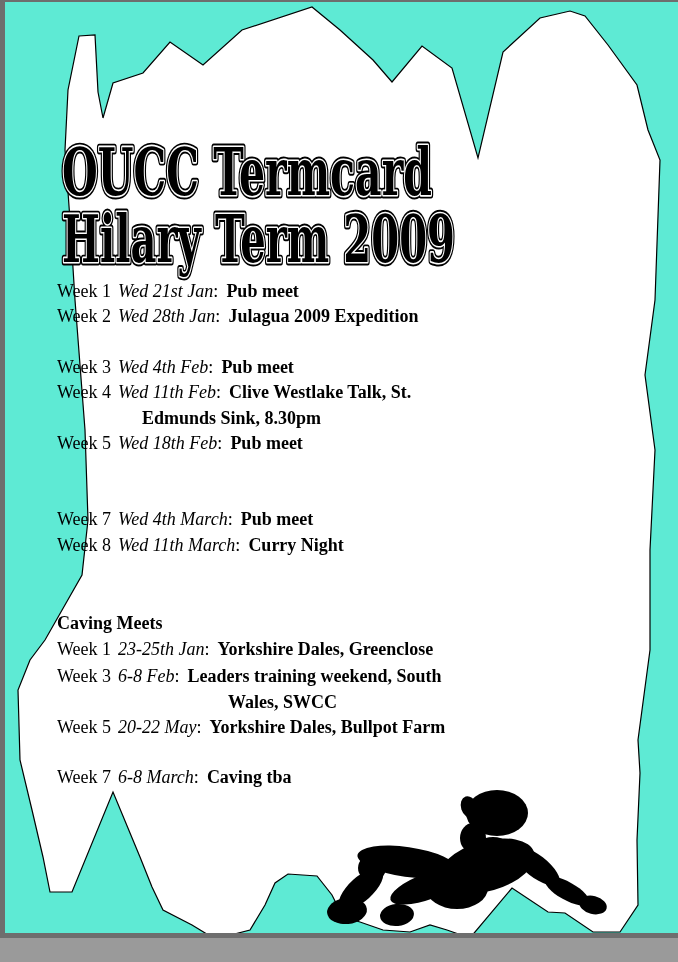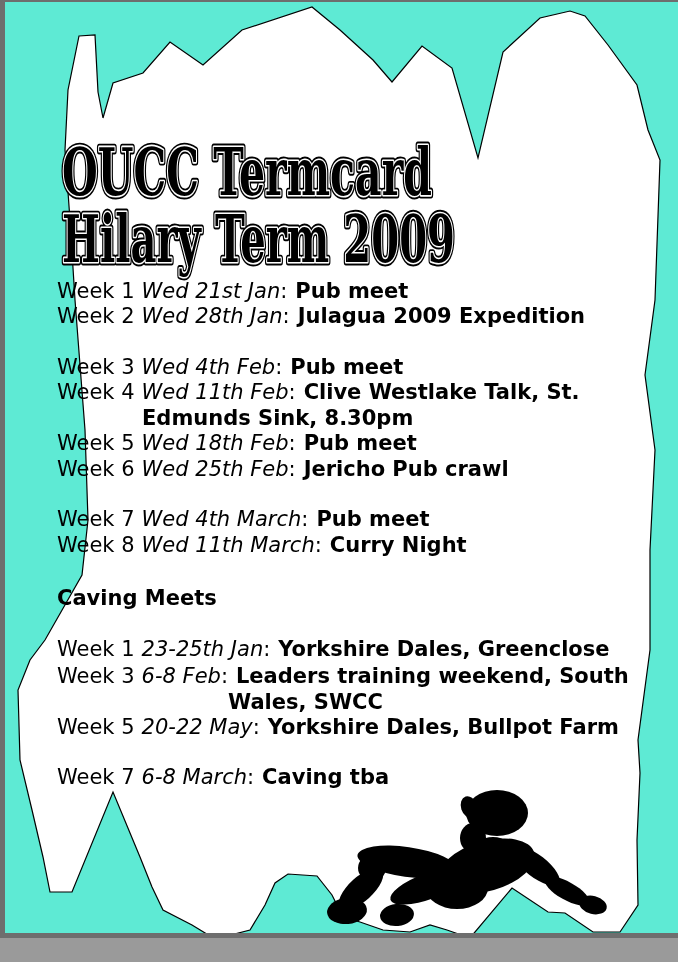--- a/index.html
+++ b/index.html
@@ -10,27 +10,27 @@
   }
   svg.layer{position:absolute;left:0;top:0;width:678px;height:962px;display:block;}
   .paper-poly{fill:#ffffff;stroke:#000000;stroke-width:1.2;}
   
   .tt{font-family:"DejaVu Serif",serif;font-weight:700;font-size:65px;}
   .tt-outer{fill:none;stroke:#000;stroke-width:7;stroke-linejoin:round;}
   .tt-mid{fill:none;stroke:#fff;stroke-width:3.2;stroke-linejoin:round;}
   .tt-fill{fill:#000;}
   
   .content{position:absolute;left:0;top:0;width:678px;height:962px;}
-  .line{position:absolute;left:57px;white-space:nowrap;font-size:21px;color:#000;line-height:24px;}
+  .line{position:absolute;left:57px;white-space:nowrap;font-size:18px;color:#000;line-height:24px;font-family:Liberation Serif, serif;}
   .wk{margin-right:7px;}
   .dt{font-style:italic;}
   .cl{margin-right:8px;}
   .ev{font-weight:700;}
   .plain{font-weight:400;}
-  .heading{font-weight:700;}
+  .heading{font-weight:700;margin-top:25px;}
   
   .edge{position:absolute;background:#6e6e6e;}
   .edge-left{left:0;top:0;width:5px;height:962px;}
   .edge-top{left:0;top:0;width:678px;height:2px;}
   .edge-bottom{left:0;bottom:0;width:678px;height:5px;}
 </style>
 </head>
 <body>
 
 <div class="stage">
@@ -65,23 +65,20 @@
       <span class="wk">Week 4</span><span class="dt">Wed 11th Feb</span><span class="cl">:</span><span class="ev">Clive Westlake Talk, St.</span>
     </div>
     <div class="line" style="top:406px;left:142px">
       <span class="ev">Edmunds Sink, 8.30pm</span>
     </div>
 
     <div class="line" style="top:431px">
       <span class="wk">Week 5</span><span class="dt">Wed 18th Feb</span><span class="cl">:</span><span class="ev">Pub meet</span>
     </div>
 
-    <div class="line" style="top:457px">
-      <span class="wk">Week 6</span><span class="dt">Wed 25th Feb</span><span class="cl">:</span><span class="ev">Jericho Pub crawl</span>
-    </div>
 
     <div class="line" style="top:507px">
       <span class="wk">Week 7</span><span class="dt">Wed 4th March</span><span class="cl">:</span><span class="ev">Pub meet</span>
     </div>
 
     <div class="line" style="top:533px">
       <span class="wk">Week 8</span><span class="dt">Wed 11th March</span><span class="cl">:</span><span class="ev">Curry Night</span>
     </div>
 
     <div class="line heading" style="top:586px">Caving Meets</div>

